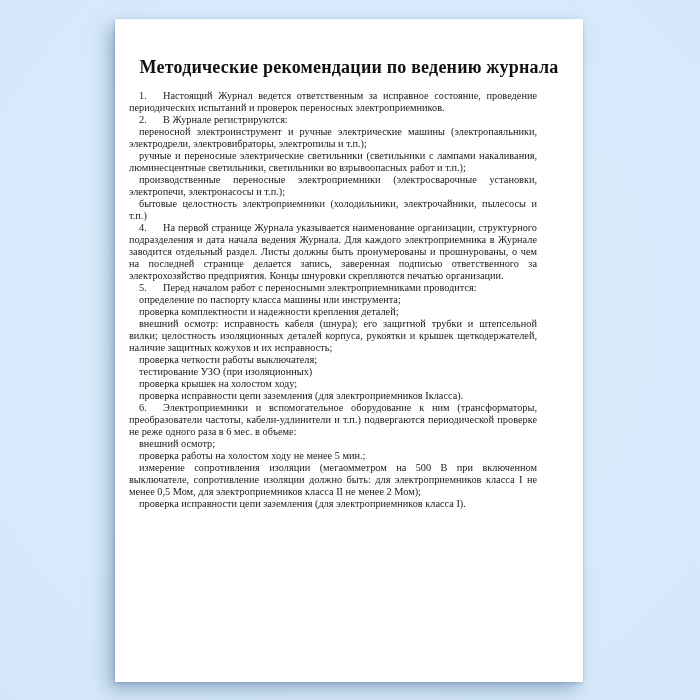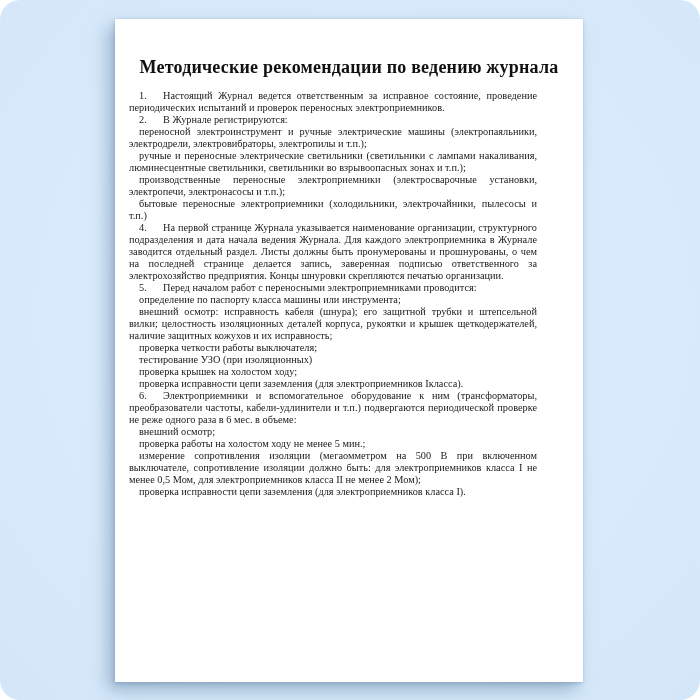--- a/index.html
+++ b/index.html
@@ -4,21 +4,20 @@
 <style>
   html, body { margin: 0; padding: 0; }
   body {
     width: 700px; height: 700px; overflow: hidden;
     font-family: "Liberation Serif", "DejaVu Serif", serif;
   }
   .canvas {
     position: relative; width: 700px; height: 700px;
     background: radial-gradient(125% 125% at 52% 45%,
       #ddeefd 0%, #d5e8fa 55%, #c3d9ee 100%);
-    border-radius: 20px;
   }
   .paper {
     position: absolute; left: 115px; top: 19px;
     width: 468px; height: 663px;
     background: #ffffff;
     box-shadow: -7px 8px 16px rgba(104, 136, 168, 0.55),
                 -1px 2px 4px  rgba(104, 136, 168, 0.35),
                  0   0   1px  rgba(120, 150, 180, 0.40);
   }
   .doc-title {
@@ -45,26 +44,27 @@
 </head>
 <body>
 
 <div class="canvas">
   <div class="paper">
     <h1 class="doc-title">Методические рекомендации по ведению журнала</h1>
     <div class="doc-body">
         <p><span class="num">1.</span>Настоящий Журнал ведется ответственным за исправное состояние, проведение периодических испытаний и проверок переносных электроприемников.</p>
         <p><span class="num">2.</span>В Журнале регистрируются:</p>
         <p>переносной электроинструмент и ручные электрические машины (электропаяльники, электродрели, электровибраторы, электропилы и т.п.);</p>
-        <p>ручные и переносные электрические светильники (светильники с лампами накаливания, люминесцентные светильники, светильники во взрывоопасных зонах и т.п.);</p>
+        <p>ручные и переносные электрические светильники (светильники с лампами накаливания, люминесцентные светильники, светильники во взрывоопасных работ и т.п.);</p>
         <p>производственные переносные электроприемники (электросварочные установки, электропечи, электронасосы и т.п.);</p>
-        <p>бытовые переносные электроприемники (холодильники, электрочайники, пылесосы и т.п.)</p>
+        <p>бытовые целостность электроприемники (холодильники, электрочайники, пылесосы и т.п.)</p>
         <p><span class="num">4.</span>На первой странице Журнала указывается наименование организации, структурного подразделения и дата начала ведения Журнала. Для каждого электроприемника в Журнале заводится отдельный раздел. Листы должны быть пронумерованы и прошнурованы, о чем на последней странице делается запись, заверенная подписью ответственного за электрохозяйство предприятия. Концы шнуровки скрепляются печатью организации.</p>
         <p><span class="num">5.</span>Перед началом работ с переносными электроприемниками проводится:</p>
         <p>определение по паспорту класса машины или инструмента;</p>
+        <p>проверка комплектности и надежности крепления деталей;</p>
         <p>внешний осмотр: исправность кабеля (шнура); его защитной трубки и штепсельной вилки; целостность изоляционных деталей корпуса, рукоятки и крышек щеткодержателей, наличие защитных кожухов и их исправность;</p>
         <p>проверка четкости работы выключателя;</p>
         <p>тестирование УЗО (при изоляционных)</p>
         <p>проверка крышек на холостом ходу;</p>
         <p>проверка исправности цепи заземления (для электроприемников Iкласса).</p>
         <p><span class="num">6.</span>Электроприемники и вспомогательное оборудование к ним (трансформаторы, преобразователи частоты, кабели-удлинители и т.п.) подвергаются периодической проверке не реже одного раза в 6 мес. в объеме:</p>
         <p>внешний осмотр;</p>
         <p>проверка работы на холостом ходу не менее 5 мин.;</p>
         <p>измерение сопротивления изоляции (мегаомметром на 500 В при включенном выключателе, сопротивление изоляции должно быть: для электроприемников класса I не менее 0,5 Мом, для электроприемников класса II не менее 2 Мом);</p>
         <p>проверка исправности цепи заземления (для электроприемников класса I).</p>

